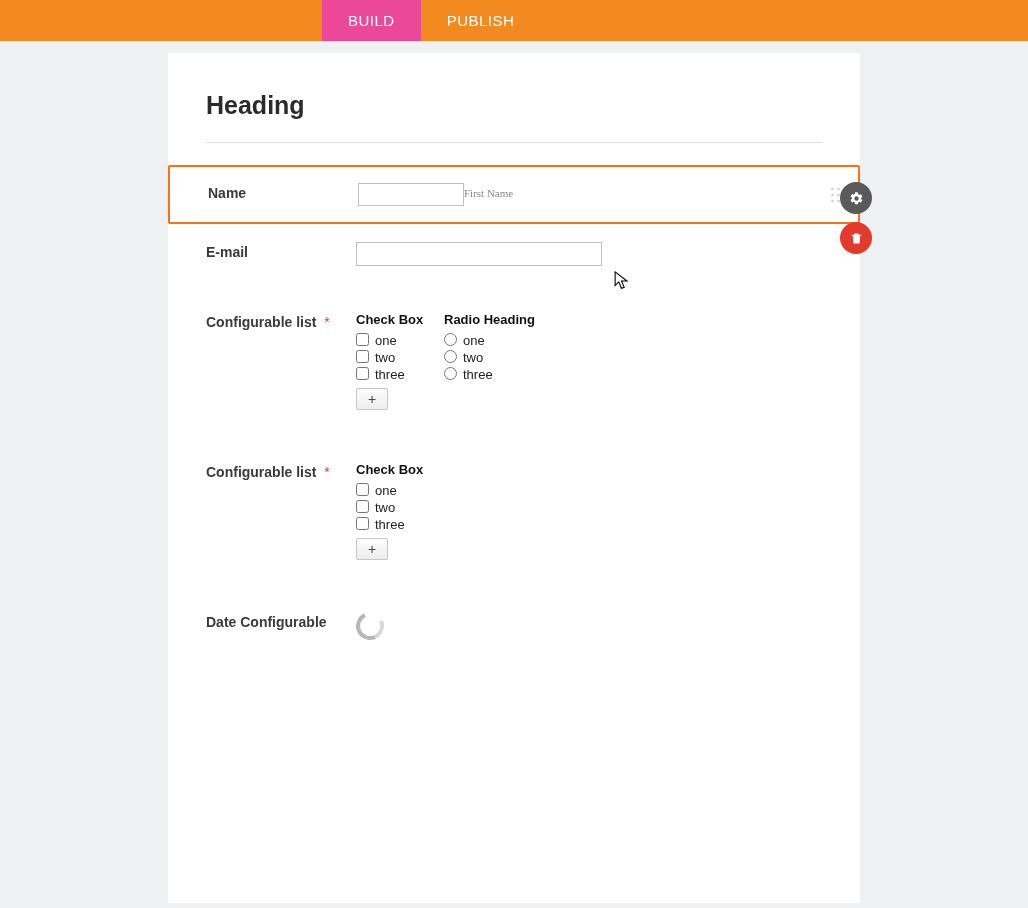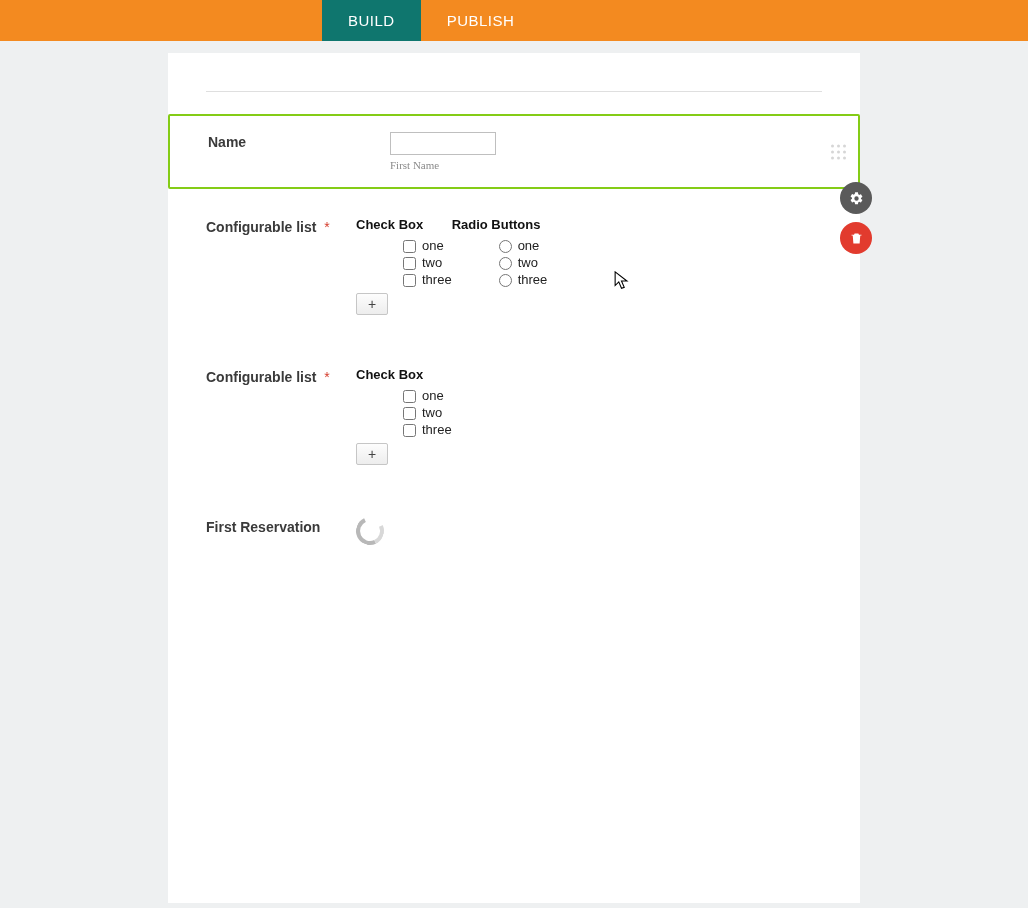--- a/index.html
+++ b/index.html
@@ -21,21 +21,21 @@
   .topbar .tab {
     color: #fff;
     font-size: 15px;
     letter-spacing: 0.5px;
     padding: 0 26px;
     display: flex;
     align-items: center;
     cursor: pointer;
   }
   .topbar .tab.active {
-    background: #0f766e;
+    background: #ec4899;
   }
   .canvas {
     width: 692px;
     margin: 12px auto 0;
     background: #fff;
     min-height: 850px;
     padding: 38px 38px 20px 38px;
     position: relative;
   }
   .heading {
@@ -49,21 +49,21 @@
     border-top: 1px solid #dfdfdf;
     margin-bottom: 22px;
   }
   .field-row {
     display: flex;
     align-items: flex-start;
     padding: 18px 0 18px 0;
     position: relative;
   }
   .field-row.selected-row {
-    border: 2px solid #84cc16;
+    border: 2px solid #f97316;
     border-radius: 2px;
     margin-left: -38px;
     margin-right: -38px;
     padding: 16px 38px 16px 38px;
   }
   .field-label {
     width: 150px;
     font-size: 14px;
     font-weight: bold;
     color: #3a3a3a;
@@ -77,22 +77,21 @@
   }
   .field-body {
     flex: 1;
   }
   .name-inputs {
     display: flex;
     gap: 8px;
   }
   .name-col {
     display: flex;
-    flex-direction: column;
-    margin-left: 32px;
+    flex-direction: row;
   }
   .text-input {
     border: 1px solid #bfbfbf;
     height: 23px;
     padding: 2px 4px;
     font-size: 13px;
   }
   .name-col .text-input { width: 106px; }
   .sublabel {
     font-size: 11px;
@@ -140,40 +139,39 @@
   .cursor {
     position: absolute;
     left: 614px;
     top: 271px;
     width: 15px; height: 20px;
     pointer-events: none;
   }
 
   .col-group {
     display: flex;
-    gap: 0;
+    gap: 12px;
   }
   .col {
     min-width: 76px;
   }
   .col-header {
     font-size: 13px;
     font-weight: bold;
     color: #111;
     margin-bottom: 6px;
     white-space: nowrap;
   }
   .opt-row {
     display: flex;
-    align-items: flex-end;
+    align-items: flex-start;
     gap: 6px;
     font-size: 13px;
     color: #222;
     margin-bottom: 2px;
-    margin-left: 47px;
   }
   .opt-row input { width: 13px; height: 13px; }
   .add-btn {
     margin-top: 6px;
     width: 32px;
     height: 22px;
     border: 1px solid #c6c6c6;
     background: linear-gradient(#fdfdfd,#ededed);
     border-radius: 2px;
     font-size: 14px;
@@ -196,20 +194,21 @@
 </head>
 <body>
 
 <div class="topbar">
   <div class="tab active">BUILD</div>
   <div class="tab">PUBLISH</div>
 </div>
 
 <div class="canvas">
 
+  <div class="heading">Heading</div>
   <hr class="hr">
 
   <div class="field-row selected-row">
     <div class="field-label">Name</div>
     <div class="field-body">
       <div class="name-inputs">
         <div class="name-col">
           <input class="text-input" type="text" style="">
           <div class="sublabel">First Name</div>
         </div>
@@ -221,20 +220,26 @@
         <span></span>
       <span></span>
         <span></span>
         <span></span>
       <span></span>
         <span></span>
         <span></span>
     </div>
   </div>
 
+  <div class="field-row">
+    <div class="field-label">E-mail</div>
+    <div class="field-body">
+      <input class="text-input email-input" type="text" style="">
+    </div>
+  </div>
 
   <div class="field-row" style="padding-top:28px">
     <div class="field-label">
       <span>Configurable list</span>
       <span class="req">*</span>
     </div>
     <div class="field-body">
       <div class="col-group">
         <div class="col">
           <div class="col-header">Check Box</div>
@@ -246,21 +251,21 @@
               <input type="checkbox" style="">
               <span>two</span>
             </label>
           <label class="opt-row">
               <input type="checkbox" style="">
               <span>three</span>
             </label>
           <div class="add-btn">+</div>
         </div>
         <div class="col">
-          <div class="col-header">Radio Buttons</div>
+          <div class="col-header">Radio Heading</div>
           <label class="opt-row">
               <input type="radio" name="r1" style="">
               <span>one</span>
             </label>
           <label class="opt-row">
               <input type="radio" name="r1" style="">
               <span>two</span>
             </label>
           <label class="opt-row">
               <input type="radio" name="r1" style="">
@@ -292,21 +297,21 @@
               <input type="checkbox" style="">
               <span>three</span>
             </label>
           <div class="add-btn">+</div>
         </div>
       </div>
     </div>
   </div>
 
   <div class="field-row" style="padding-top:34px">
-    <div class="field-label">First Reservation</div>
+    <div class="field-label">Date Configurable</div>
     <div class="field-body">
       <div class="spinner"></div>
     </div>
   </div>
 
 </div>
 
 <div class="action-buttons">
   <div class="circle-btn gear">
     <svg viewBox="0 0 24 24">

